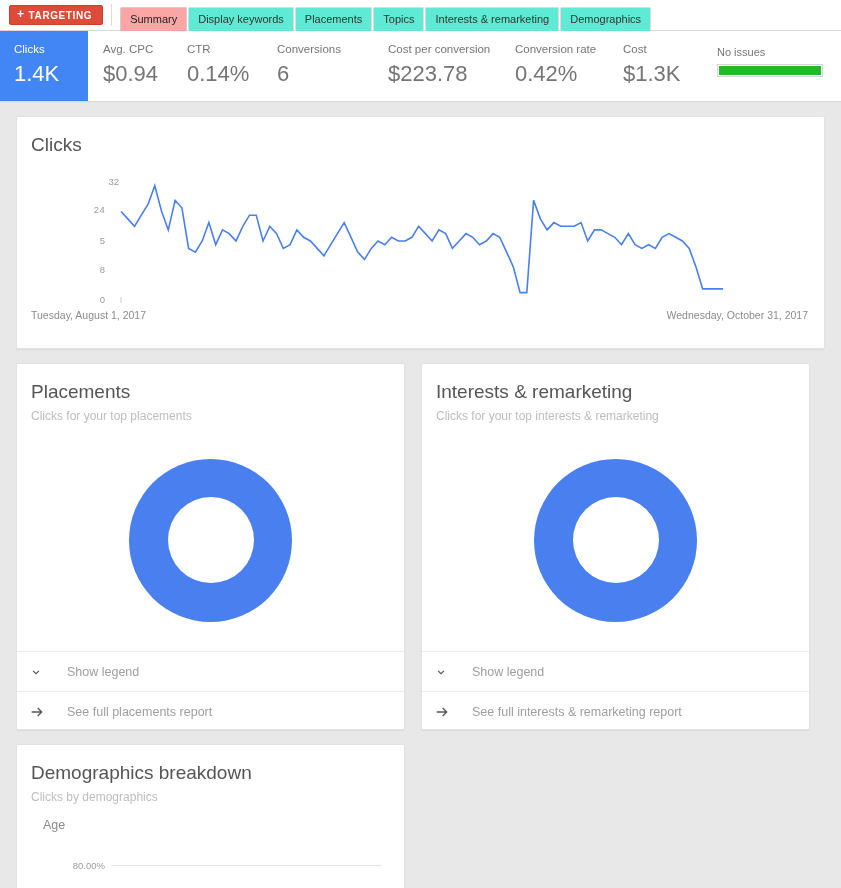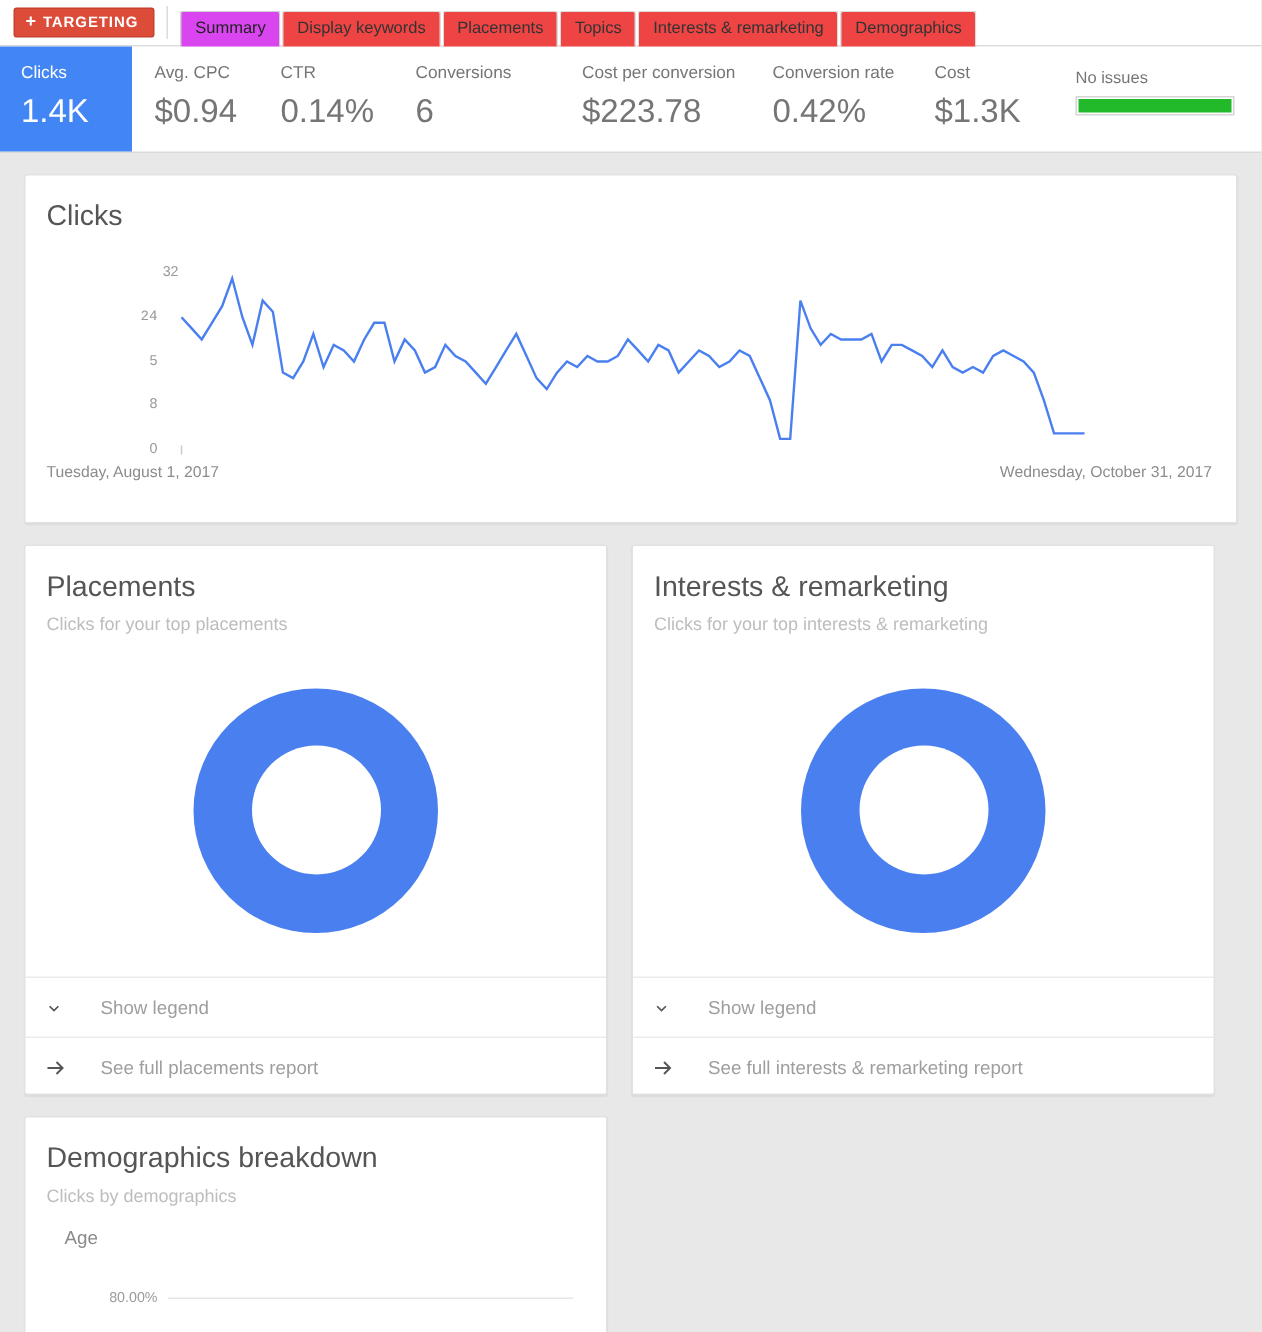--- a/index.html
+++ b/index.html
@@ -51,33 +51,33 @@
   .tab-divider {
     width: 1px;
     height: 22px;
     background: #dcdcdc;
     margin: 0 8px 4px 8px;
   }
   .tabs { display: flex; align-items: flex-end; }
   .tab {
     font-size: 11px;
     color: #333;
-    background: #ef4444;
+    background: #5eead4;
     border: 1px solid #dcdcdc;
     border-bottom: none;
     padding: 5px 9px 6px 9px;
     margin-right: 1px;
     border-radius: 2px 2px 0 0;
     cursor: pointer;
     line-height: 1.1;
     position: relative;
     top: 1px;
   }
   .tab.active {
-    background: #d946ef;
+    background: #fca5a5;
     color: #222;
     border-color: #cfcfcf;
   }
 
   
   .metrics {
     height: 71px;
     background: #ffffff;
     border-bottom: 1px solid #dadada;
     display: flex;

